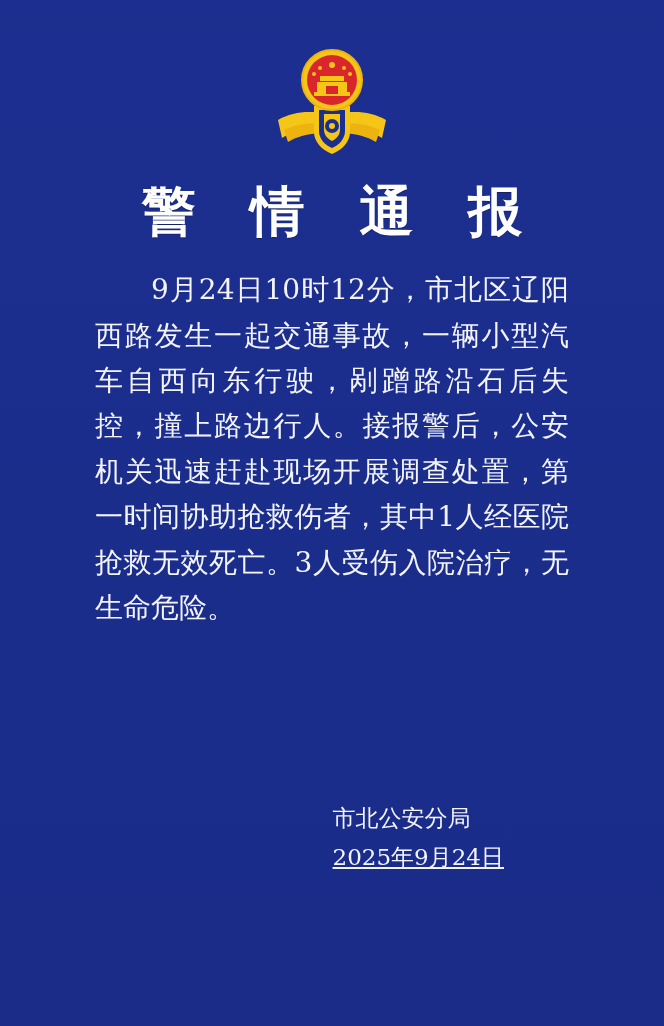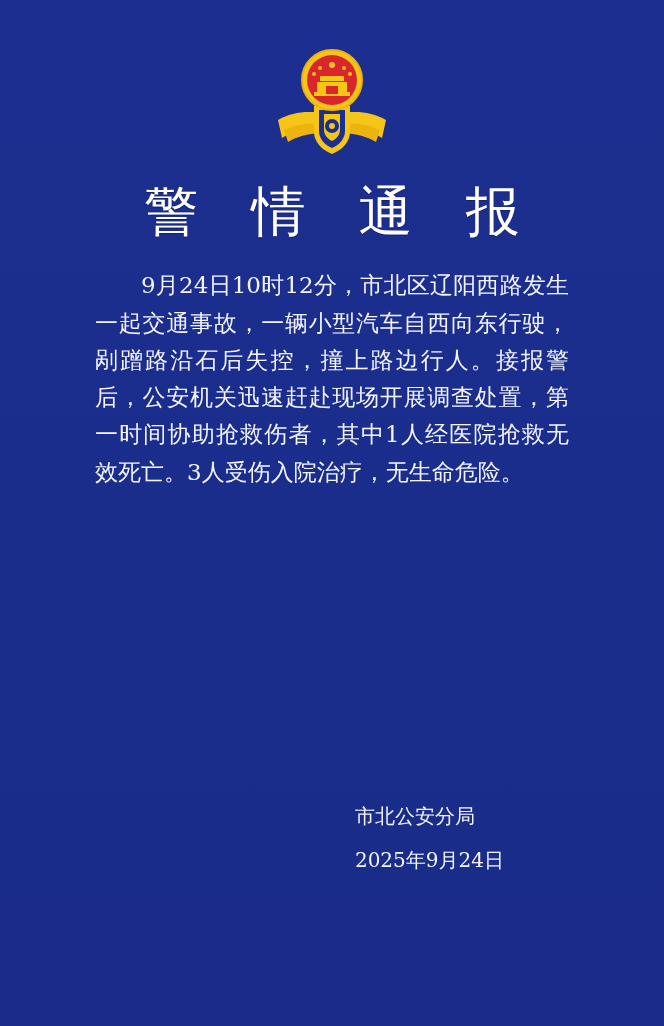--- a/index.html
+++ b/index.html
@@ -34,56 +34,56 @@
     position: relative;
   }
   .emblem-wrap svg { display: block; }
 
   
   .title {
     margin-top: 24px;
     font-size: 54px;
     letter-spacing: 18px;
     text-indent: 18px;
-    font-weight: normal;
+    font-weight: bold;
     color: #ffffff;
     font-family: "DejaVu Serif", "Liberation Serif", serif;
     text-shadow: 0 1px 0 rgba(0,0,0,0.25);
     line-height: 1.1;
   }
 
   
   .body-text {
     margin-top: 26px;
     width: 474px;
-    font-size: 23px;
+    font-size: 28px;
     line-height: 1.62;
     text-align: justify;
     text-justify: inter-ideograph;
     color: #f3f4fb;
     font-family: "DejaVu Serif", "Liberation Serif", serif;
   }
   .body-text p {
     margin: 0 0 2px 0;
     text-indent: 2em;
   }
 
   
   .signature {
     position: absolute;
     right: 160px;
     bottom: 150px;
     text-align: left;
-    font-size: 20px;
+    font-size: 23px;
     line-height: 1.6;
     font-family: "DejaVu Serif", "Liberation Serif", serif;
     color: #f3f4fb;
   }
   .signature div { white-space: nowrap; }
-  .sig-date { margin-top: 12px; }
+  .sig-date { margin-top: 2px; text-decoration: underline; }
 </style>
 </head>
 <body>
 
 <div class="page">
 
   <div class="emblem-wrap">
     <svg width="124" height="112" viewBox="0 0 124 112" xmlns="http://www.w3.org/2000/svg">
 
       <g>

